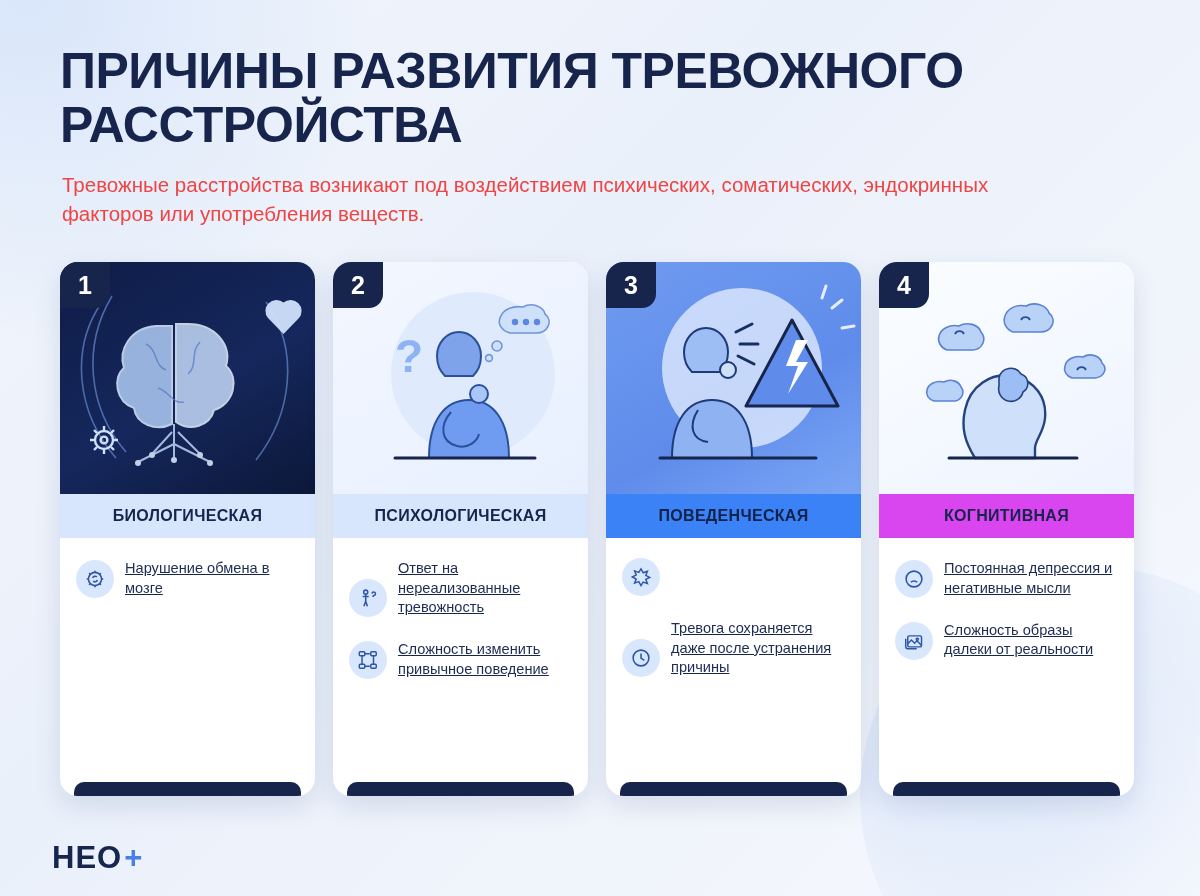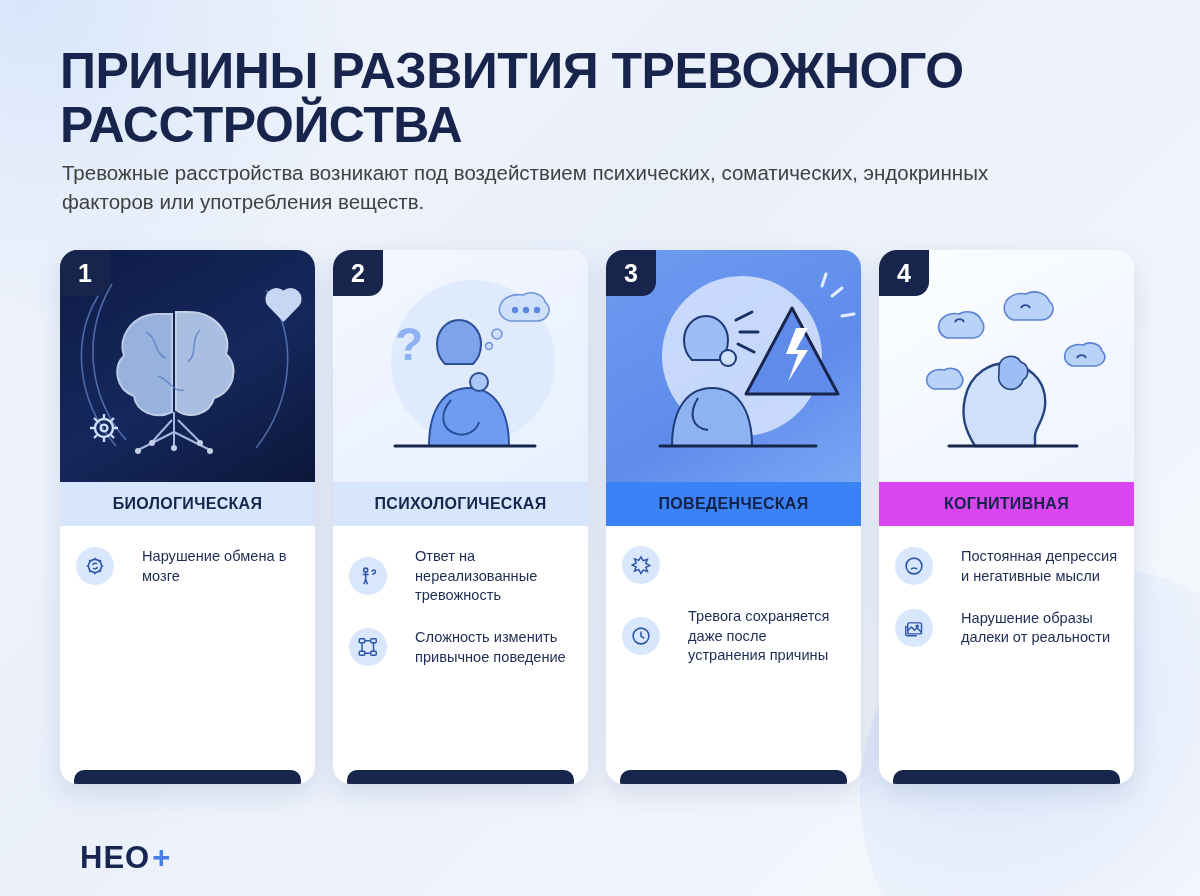--- a/index.html
+++ b/index.html
@@ -36,24 +36,24 @@
     font-size: 50px;
     line-height: 1.08;
     letter-spacing: -0.5px;
     font-weight: bold;
     margin: 0;
     color: #17244c;
     text-transform: uppercase;
     max-width: 1010px;
   }
   .subtitle {
-    margin: 6px 0 0 2px;
+    margin: 18px 0 0 2px;
     font-size: 20.5px;
     line-height: 1.42;
-    color: #404040;
+    color: #ef4444;
     max-width: 960px;
   }
 
   .cards {
     display: flex;
     gap: 18px;
     margin-top: 34px;
   }
   .card {
     position: relative;
@@ -111,22 +111,23 @@
 
   .items {
     padding: 20px 16px 26px 16px;
     display: flex;
     flex-direction: column;
     gap: 22px;
     flex: 1;
   }
   .item {
     display: flex;
-    gap: 28px;
-    align-items: center;
+    gap: 11px;
+    align-items: flex-end;
+    text-decoration: underline;
   }
   .ico {
     width: 38px;
     height: 38px;
     flex: 0 0 38px;
     border-radius: 50%;
     background: #d9e7fd;
     display: flex;
     align-items: center;
     justify-content: center;
@@ -141,21 +142,21 @@
   .card-foot {
     height: 14px;
     background: #17244c;
     border-top-left-radius: 10px;
     border-top-right-radius: 10px;
     margin: 0 14px;
   }
 
   .logo {
     position: absolute;
-    left: 80px;
+    left: 52px;
     bottom: 20px;
     display: flex;
     align-items: center;
     gap: 2px;
     font-size: 31px;
     font-weight: bold;
     color: #16264e;
     letter-spacing: 1px;
   }
   .logo .plus { color: #4a7ee8; font-size: 31px; font-weight: bold; }
@@ -358,21 +359,21 @@
         </div>
         <div class="item">
           <span class="ico">
             <svg width="22" height="22" viewBox="0 0 24 24" fill="none" stroke="#2e56a8" stroke-width="1.6">
               <rect x="5.2" y="6.4" width="15" height="12" rx="1.6"></rect>
               <path d="M5.2 15l4-4 3.4 3.4 2.6-2.6 4.8 4.8"></path>
               <circle cx="15.6" cy="10.2" r="1.2"></circle>
               <path d="M3 9.6v8.8a2 2 0 0 0 2 2h10"></path>
             </svg>
           </span>
-          <span class="itxt">Нарушение образы далеки от реальности</span>
+          <span class="itxt">Сложность образы далеки от реальности</span>
         </div>
       </div>
       <div class="card-foot"></div>
     </div>
 
   </div>
 
   <div class="logo">
     <span>НЕО</span>
     <span class="plus">+</span>

